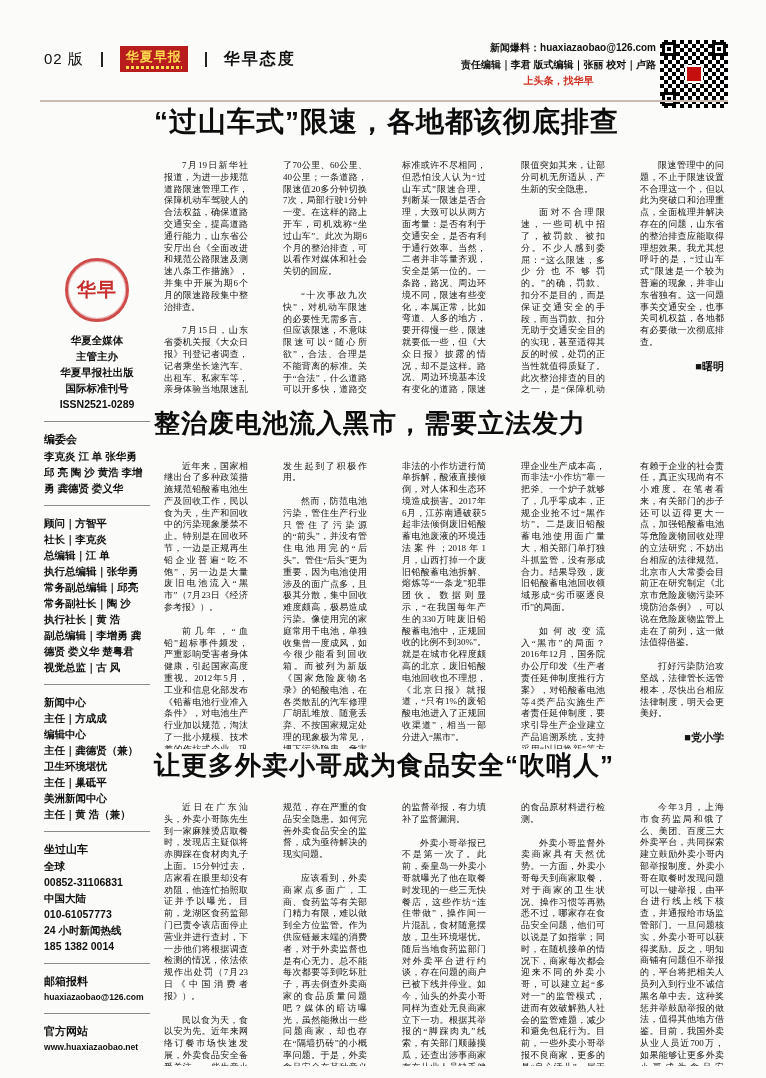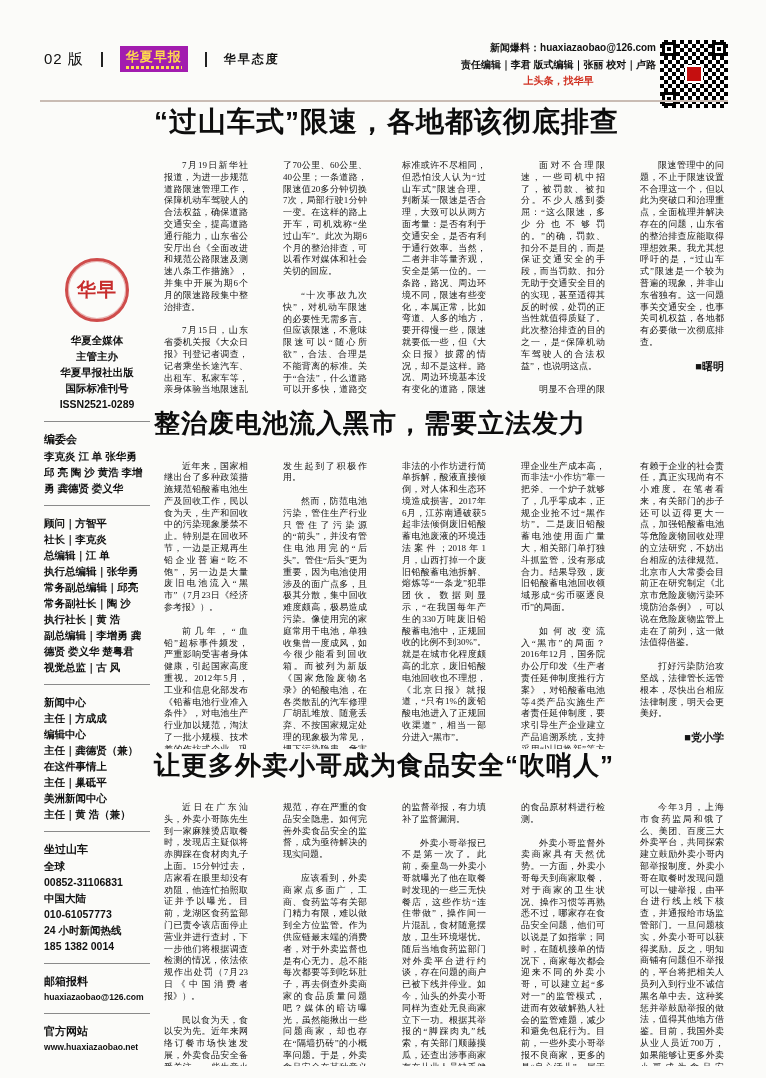--- a/index.html
+++ b/index.html
@@ -9,26 +9,26 @@
     font-family:"Liberation Serif","DejaVu Serif",serif;
   }
   .page{position:absolute;inset:0;}
 
   
   header{position:absolute;left:44px;top:40px;right:38px;height:58px;}
   .h-left{position:absolute;left:0;top:6px;display:flex;align-items:center;
           font-family:"Liberation Sans","DejaVu Sans",sans-serif;gap:9px;}
   .edition{font-size:15px;letter-spacing:1px;}
   .vbar{display:inline-block;width:2px;height:15px;background:#222;margin:0 8px;}
-  .logo{display:inline-block;background:#a21caf;padding:2px 6px 3px;line-height:1;}
+  .logo{display:inline-block;background:#b91c1c;padding:2px 6px 3px;line-height:1;}
   .logo-main{color:#ffd94d;font-weight:bold;font-size:13px;letter-spacing:1px;
              font-family:"Liberation Serif",serif;}
   .logo-sub{display:block;height:3px;margin-top:2px;
             background:repeating-linear-gradient(90deg,#ffd94d 0 3px,transparent 3px 5px);}
-  .section{font-size:12px;font-weight:bold;letter-spacing:2px;}
+  .section{font-size:16px;font-weight:bold;letter-spacing:2px;}
   .h-right{position:absolute;right:72px;top:0;text-align:right;
            font-family:"Liberation Sans","DejaVu Sans",sans-serif;
            font-size:10px;font-weight:bold;line-height:1.65;color:#111;}
   .slogan{color:#d03020;text-align:center;}
   
   .qr{position:absolute;right:0;top:0;width:68px;height:68px;background:#fff;
       background-image:linear-gradient(45deg,#000 25%,transparent 25%,transparent 75%,#000 75%),
                        linear-gradient(45deg,#000 25%,#fff 25%,#fff 75%,#000 75%);
       background-size:8px 8px;background-position:0 0,4px 4px;}
   .qr .f{position:absolute;width:14px;height:14px;border:3px solid #000;background:#fff;box-sizing:border-box;}
@@ -126,21 +126,21 @@
         <div>执行社长｜黄 浩</div>
         <div>副总编辑｜李增勇 龚德贤 娄义华 楚粤君</div>
         <div>视觉总监｜古 风</div>
       </div>
     <hr>
     <div>
         <div>新闻中心</div>
         <div>主任｜方成成</div>
         <div>编辑中心</div>
         <div>主任｜龚德贤（兼）</div>
-        <div>在这件事情上</div>
+        <div>卫生环境堪忧</div>
         <div>主任｜巢砥平</div>
         <div>美洲新闻中心</div>
         <div>主任｜黄 浩（兼）</div>
       </div>
     <hr>
     <div>
       <div class="mast-title">坐过山车</div>
       <div>
           <div>全球</div>
           <div>00852-31106831</div>
@@ -172,20 +172,21 @@
           </div>
           <div class="col">
             <p class="cont">了70公里、60公里、40公里；一条道路，限速值20多分钟切换7次，局部行驶1分钟一变。在这样的路上开车，司机戏称“坐过山车”。此次为期6个月的整治排查，可以看作对媒体和社会关切的回应。</p>
             <p>“十次事故九次快”，对机动车限速的必要性无需多言。但应该限速，不意味限速可以“随心所欲”，合法、合理是不能背离的标准。关于“合法”，什么道路可以开多快，道路交通安全法规有规定的，严格按照规定来，这里也不多说，重点说说“合理”。</p>
             <p>每个人的“合理”</p>
           </div>
           <div class="col">
             <p class="cont">标准或许不尽相同，但恐怕没人认为“过山车式”限速合理。判断某一限速是否合理，大致可以从两方面考量：是否有利于交通安全，是否有利于通行效率。当然，二者并非等量齐观，安全是第一位的。一条路，路况、周边环境不同，限速有些变化，本属正常，比如弯道、人多的地方，要开得慢一些，限速就要低一些，但《大众日报》披露的情况，却不是这样。路况、周边环境基本没有变化的道路，限速却忽高忽低。本可以开80迈的路段，人为限定60迈、40迈，降低了通行效率，尤其严重的是，没有缓冲时间，</p>
           </div>
           <div class="col">
+            <p class="cont">限值突如其来，让部分司机无所适从，产生新的安全隐患。</p>
             <p>面对不合理限速，一些司机中招了，被罚款、被扣分。不少人感到委屈：“这么限速，多少分也不够罚的。”的确，罚款、扣分不是目的，而是保证交通安全的手段，而当罚款、扣分无助于交通安全目的的实现，甚至适得其反的时候，处罚的正当性就值得质疑了。此次整治排查的目的之一，是“保障机动车驾驶人的合法权益”，也说明这点。</p>
             <p>明显不合理的限速，为何能设置并存在多年？一些人将其归结到“执</p>
           </div>
           <div class="col">
             <p>限速管理中的问题，不止于限速设置不合理这一个，但以此为突破口和治理重点，全面梳理并解决存在的问题，山东省的整治排查应能取得理想效果。我尤其想呼吁的是，“过山车式”限速是一个较为普遍的现象，并非山东省独有。这一问题事关交通安全，也事关司机权益，各地都有必要做一次彻底排查。</p>
             <p class="sig">■曙明</p>
           </div>
         </div>
     </section>
     <section>

